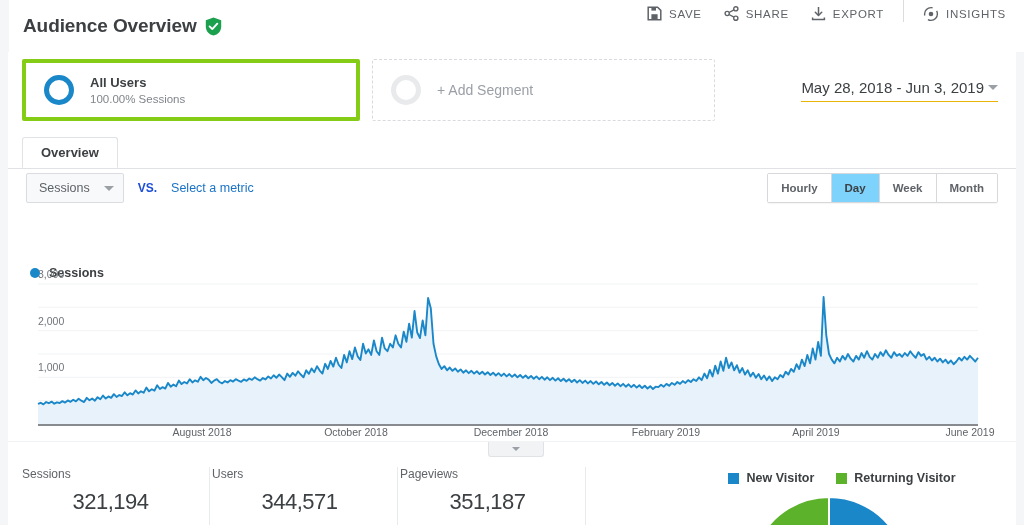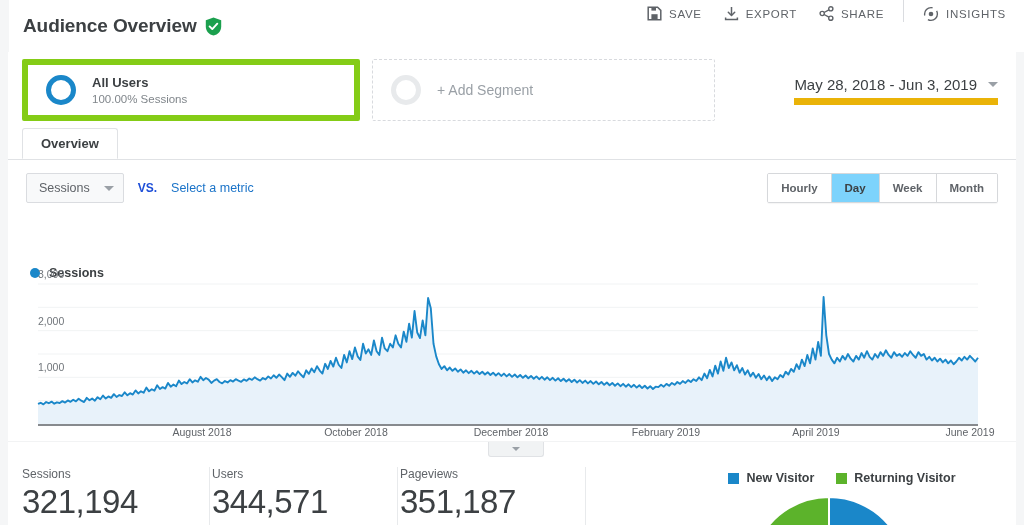--- a/index.html
+++ b/index.html
@@ -40,51 +40,51 @@
     background: #ffffff;
   }
 
   
   .segment-bar {
     position: absolute; left: 0; top: 0; width: 1008px; height: 76px;
     display: flex; align-items: center;
   }
   .segment-box {
     margin-left: 14px; width: 338px; height: 62px;
-    border: 6px solid #84cc16; border-radius: 2px; background: #fff;
+    border: 4px solid #84cc16; border-radius: 2px; background: #fff;
     display: flex; align-items: center; padding-left: 18px; gap: 16px;
     cursor: pointer;
   }
   .seg-ring {
     width: 30px; height: 30px; border-radius: 50%;
     border: 5px solid #1a87c9; flex: 0 0 auto;
   }
   .seg-ring.empty { border-color: #e8eaec; }
   .seg-name { font-size: 13px; font-weight: bold; color: #3c4043; line-height: 17px; }
   .seg-sub { font-size: 11.5px; color: #80868b; line-height: 16px; }
   .segment-box.add {
     margin-left: 12px; width: 343px;
     border: 1px dashed #d8dade; background: #fff;
   }
   .add-label { font-size: 14px; color: #9aa0a6; }
 
   .date-range {
     margin-left: auto; margin-right: 18px;
-    display: flex; align-items: center; gap: 11px; cursor: pointer;
-    border-bottom: 7px solid #eab308; padding-bottom: 5px;
+    display: flex; align-items: center; gap: 4px; cursor: pointer;
+    border-bottom: 1px solid #eab308; padding-bottom: 5px;
   }
   .date-text { font-size: 15px; color: #3c4043; }
   .caret-down {
     width: 0; height: 0; border-left: 5px solid transparent;
     border-right: 5px solid transparent; border-top: 5px solid #9aa0a6;
   }
 
   
   .tab-strip {
-    position: absolute; left: 0; top: 76px; width: 1008px; height: 32px;
+    position: absolute; left: 0; top: 85px; width: 1008px; height: 32px;
     border-bottom: 1px solid #e0e2e5;
   }
   .tab {
     position: absolute; left: 14px; bottom: 0; height: 31px;
     padding: 0 18px; display: flex; align-items: center;
     background: #fff; border: 1px solid #e0e2e5; border-bottom: 1px solid #fff;
     border-radius: 3px 3px 0 0;
     font-size: 13px; font-weight: bold; color: #3c4043; cursor: pointer;
   }
 
@@ -142,21 +142,21 @@
   .metric-cards {
     position: absolute; left: 14px; top: 415px; width: 640px; height: 110px;
     display: flex;
   }
   .metric-card {
     width: 188px; padding-right: 10px; border-right: 1px solid #e8eaec;
     padding-left: 2px; position: relative;
   }
   .metric-card:first-child { padding-left: 0; }
   .mc-label { font-size: 12px; color: #5f6368; margin-bottom: 4px; }
-  .mc-value { font-size: 33px; color: #3c4043; font-weight: normal; letter-spacing: -0.5px; line-height: 34px; }
+  .mc-value { font-size: 22px; color: #3c4043; font-weight: normal; letter-spacing: -0.5px; line-height: 34px; text-align: center; }
 
   
   .pie-panel { position: absolute; left: 660px; top: 415px; width: 348px; height: 110px; }
   .pie-legend {
     display: flex; align-items: center; justify-content: center; gap: 22px;
     padding-top: 4px;
   }
   .pl-item { display: flex; align-items: center; gap: 7px; font-weight: bold; }
   .pl-swatch { width: 11px; height: 11px; }
   .pl-text { font-size: 12.5px; color: #3c4043; }
@@ -185,35 +185,35 @@
         <svg width="15" height="15" viewBox="0 0 15 15">
           <path d="M1.2 1.2 H10.6 L13.8 4.4 V13.8 H1.2 Z" fill="none" stroke="#5f6368" stroke-width="1.5"></path>
           <rect x="4.4" y="8.2" width="6.2" height="5.6" fill="#5f6368"></rect>
           <rect x="4.4" y="1.2" width="4.6" height="3.4" fill="#5f6368"></rect>
         </svg>
         <span class="lbl">SAVE</span>
       </div>
 
       <div class="tool-btn">
         <svg width="15" height="15" viewBox="0 0 15 15">
-          <path d="M7.5 1 V9.2" stroke="#5f6368" stroke-width="1.5" fill="none"></path>
-          <path d="M4.3 6.3 L7.5 9.5 L10.7 6.3" stroke="#5f6368" stroke-width="1.5" fill="none" stroke-linecap="round" stroke-linejoin="round"></path>
-          <path d="M1.6 11.4 V13.6 H13.4 V11.4" stroke="#5f6368" stroke-width="1.5" fill="none"></path>
-        </svg>
-        <span class="lbl">EXPORT</span>
-      </div>
-
-      <div class="tool-btn">
-        <svg width="15" height="15" viewBox="0 0 15 15">
           <circle cx="11.8" cy="2.8" r="2.1" fill="none" stroke="#5f6368" stroke-width="1.4"></circle>
           <circle cx="3.2" cy="7.5" r="2.1" fill="none" stroke="#5f6368" stroke-width="1.4"></circle>
           <circle cx="11.8" cy="12.2" r="2.1" fill="none" stroke="#5f6368" stroke-width="1.4"></circle>
           <path d="M5.1 6.5 L9.9 3.8 M5.1 8.5 L9.9 11.2" stroke="#5f6368" stroke-width="1.4"></path>
         </svg>
         <span class="lbl">SHARE</span>
+      </div>
+
+      <div class="tool-btn">
+        <svg width="15" height="15" viewBox="0 0 15 15">
+          <path d="M7.5 1 V9.2" stroke="#5f6368" stroke-width="1.5" fill="none"></path>
+          <path d="M4.3 6.3 L7.5 9.5 L10.7 6.3" stroke="#5f6368" stroke-width="1.5" fill="none" stroke-linecap="round" stroke-linejoin="round"></path>
+          <path d="M1.6 11.4 V13.6 H13.4 V11.4" stroke="#5f6368" stroke-width="1.5" fill="none"></path>
+        </svg>
+        <span class="lbl">EXPORT</span>
       </div>
 
       <div class="tool-sep"></div>
 
       <div class="tool-btn">
         <svg width="16" height="16" viewBox="0 0 16 16">
           <circle cx="8" cy="8" r="6.4" fill="none" stroke="#5f6368" stroke-width="1.4" stroke-dasharray="13 5"></circle>
           <circle cx="8" cy="8" r="2.3" fill="#5f6368"></circle>
         </svg>
         <span class="lbl">INSIGHTS</span>

